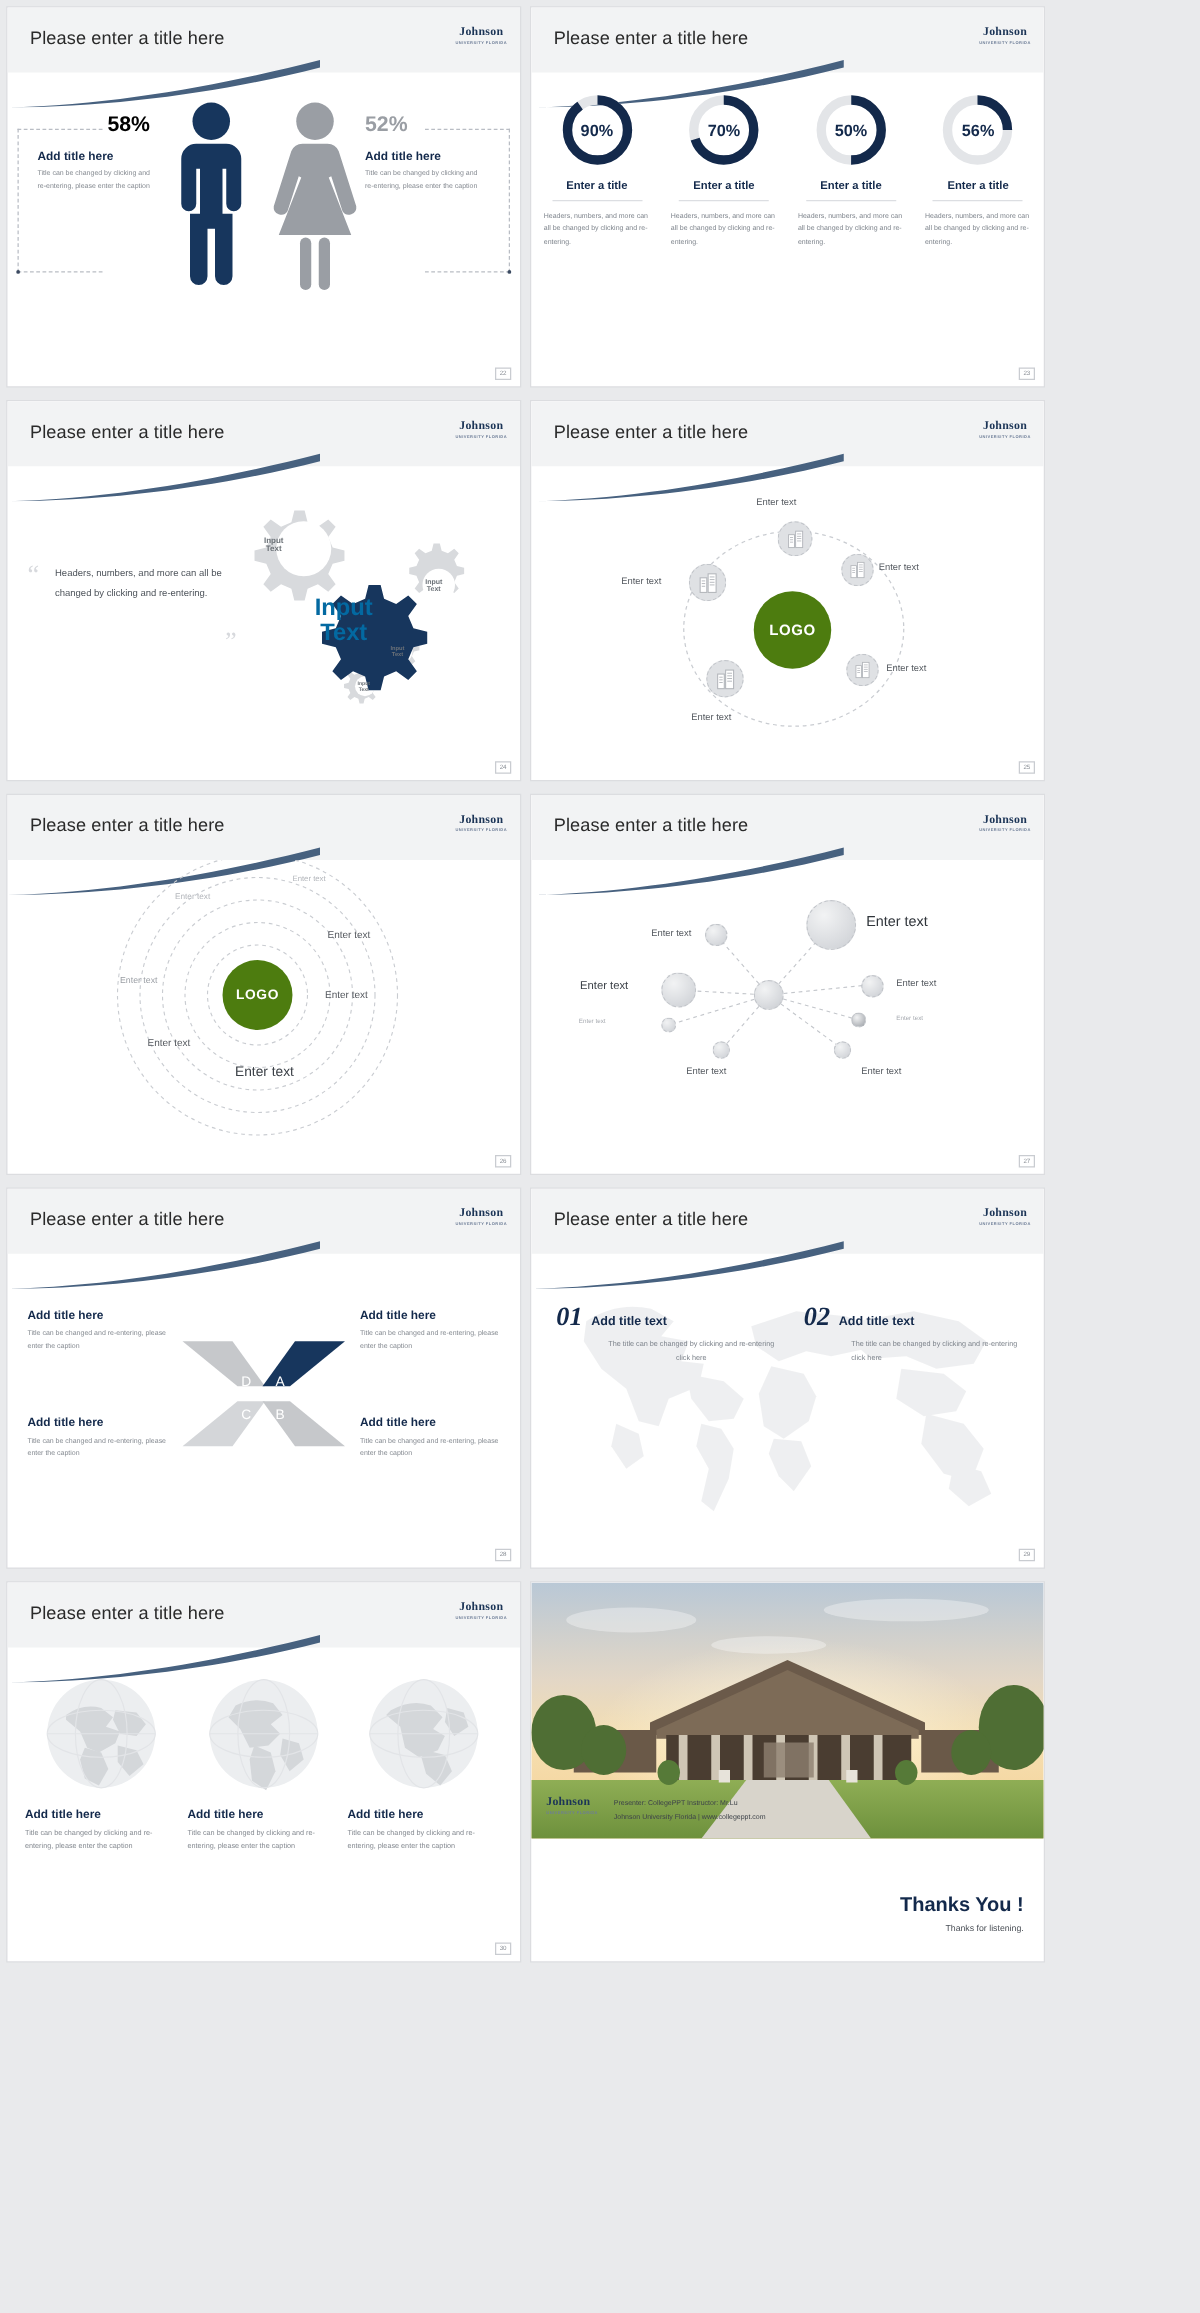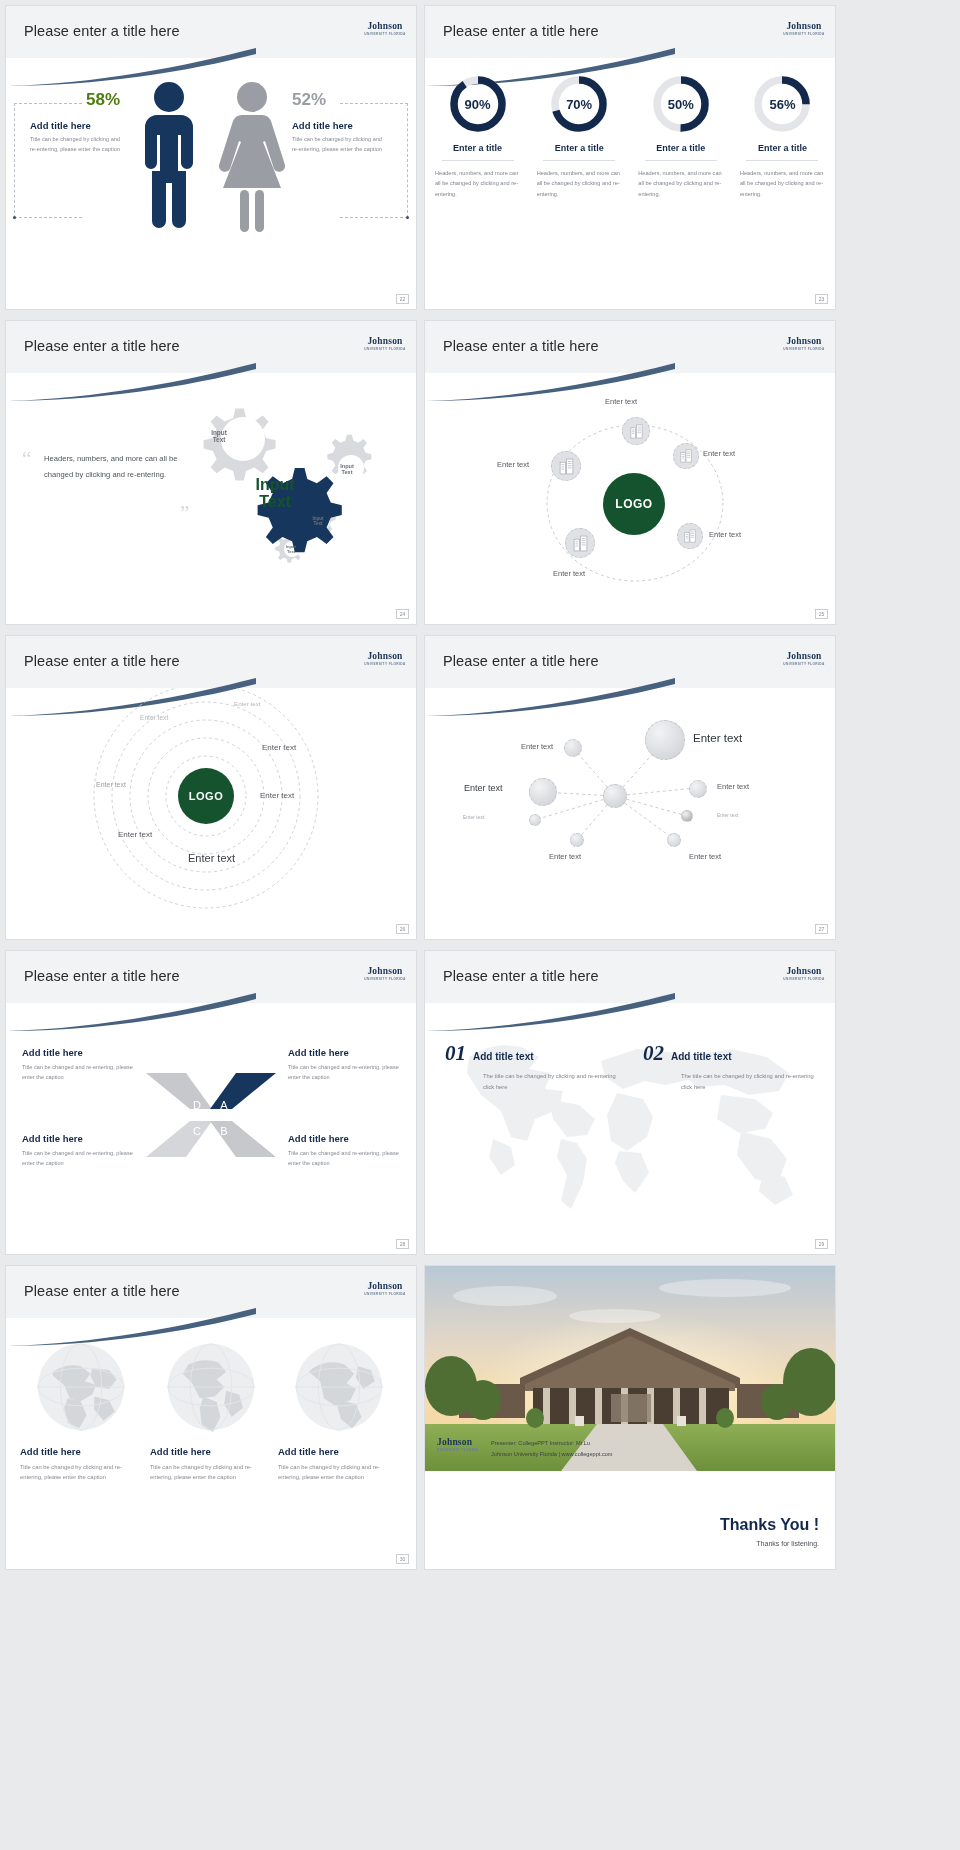--- a/index.html
+++ b/index.html
@@ -69,21 +69,21 @@
   .d-title{ margin-top:9px; font-size:9px; font-weight:bold; color:#13294b;}
   .d-rule{ width:72px; height:1px; background:#dcdee2; margin:7px auto;}
   .d-body{ font-size:5.6px; color:#7f858d; line-height:1.85; text-align:left; padding-left:4px;}
 
   
   .quote{ font-family:"Liberation Serif",serif; color:#d7d9dd; font-size:21px; position:absolute;}
   .gear-txt{ position:absolute; text-align:center; color:#6c7278; font-weight:bold; line-height:1.15;}
 
   
   .logo-circle{
-    position:absolute; border-radius:50%; background:#14532d; color:#fff;
+    position:absolute; border-radius:50%; background:#4d7c0f; color:#fff;
     display:flex; align-items:center; justify-content:center;
     font-weight:bold; letter-spacing:.5px;
   }
   .node{
     position:absolute; border-radius:50%; background:#dfe1e4;
     border:1px dashed #c3c6cb;
     display:flex; align-items:center; justify-content:center;
   }
   .ntxt{ position:absolute; font-size:7.5px; color:#555a60; white-space:nowrap;}
   .ctxt{ position:absolute; white-space:nowrap; color:#9a9ea4;}
@@ -139,21 +139,21 @@
       </svg>
 
       <svg style="position:absolute;left:212px;top:22px;" width="68" height="152" viewBox="0 0 68 152">
         <circle cx="34" cy="17" r="15" fill="#9a9ea4"></circle>
         <path d="M34 35 h10 a10 10 0 0 1 9 6 l14 44 a6 6 0 0 1 -11 4 l-9 -28 -2 1 18 46 h-58 l18 -46 -2 -1 -9 28 a6 6 0 0 1 -11 -4 l14 -44 a10 10 0 0 1 9 -6 z" fill="#9a9ea4"></path>
         <rect x="22" y="110" width="9" height="42" rx="4.5" fill="#9a9ea4"></rect>
         <rect x="37" y="110" width="9" height="42" rx="4.5" fill="#9a9ea4"></rect>
       </svg>
 
       <div style="position:absolute;left:24px;top:32px;width:90px;text-align:right;">
-        <div class="s1-pct" style="position:relative;color:#4d7c0f;">58%</div>
+        <div class="s1-pct" style="position:relative;color:#000000;">58%</div>
       </div>
       <div style="position:absolute;left:24px;top:62px;width:94px;text-align:left;">
         <div class="s1-h">Add title here</div>
         <div class="s1-p">Title can be changed by clicking and re-entering, please enter the caption</div>
       </div>
 
       <div style="position:absolute;left:286px;top:32px;width:60px;text-align:left;">
         <div class="s1-pct" style="position:relative;color:#9a9ea4;">52%</div>
       </div>
       <div style="position:absolute;left:286px;top:62px;width:92px;text-align:left;">
@@ -267,21 +267,21 @@
         </g>
         <circle cx="104" cy="152" r="8" fill="#ffffff"></circle>
 
         <g fill="#17365d">
           <path d="M47 8 l7 0 2 8 7 3 7-5 5 5 -5 7 3 7 8 2 0 7 -8 2 -3 7 5 7 -5 5 -7-5 -7 3 -2 8 -7 0 -2-8 -7-3 -7 5 -5-5 5-7 -3-7 -8-2 0-7 8-2 3-7 -5-7 5-5 7 5 7-3z" transform="translate(42,60) scale(1.38)"></path>
         </g>
       </svg>
 
       <div class="gear-txt" style="left:193px; top:56px; width:40px; font-size:6.4px; white-space:pre-line;">Input
 Text</div>
-      <div class="gear-txt" style="left:236px; top:104px; width:66px; font-size:16px; color:#14532d; white-space:pre-line; line-height:1.05;">Input
+      <div class="gear-txt" style="left:236px; top:104px; width:66px; font-size:19px; color:#0369a1; white-space:pre-line; line-height:1.05;">Input
 Text</div>
       <div class="gear-txt" style="left:324px; top:90px; width:34px; font-size:5.6px; white-space:pre-line;">Input
 Text</div>
       <div class="gear-txt" style="left:297px; top:143px; width:30px; font-size:4.6px; white-space:pre-line;">Input
 Text</div>
       <div class="gear-txt" style="left:272px; top:172px; width:26px; font-size:4.1px; white-space:pre-line;">Input
 Text</div>
     </div>
     <div class="pagenum">24</div>
   </div>
@@ -546,21 +546,21 @@
           <path d="M184 72 l26 6 10 18 -6 20 -20 14 -16 -10 -4 -26 z"></path>
           <path d="M186 130 l22 2 8 20 -14 20 -12 -12 -8 -18 z"></path>
           <path d="M252 36 l46 -8 36 8 22 16 -10 18 -30 4 -24 -10 -28 2 -16 -14 z"></path>
           <path d="M288 74 l34 4 18 14 -8 16 -26 4 -22 -14 z"></path>
           <path d="M308 110 l30 8 16 20 -10 26 -22 -6 -18 -24 z"></path>
           <path d="M330 150 l22 6 8 18 -18 10 -16 -14 z"></path>
           <path d="M60 118 l18 8 4 18 -14 10 -12 -18 z"></path>
         </g>
       </svg>
 
-      <div style="position:absolute; left:20px; top:38px; width:180px;">
+      <div style="position:absolute; left:20px; top:38px; width:180px;text-align:center;">
         <div style="display:flex; align-items:baseline; gap:7px;">
           <div class="bignum">01</div>
           <div class="m-h">Add title text</div>
         </div>
         <div class="m-p" style="margin-left:38px; margin-top:5px; width:140px;">The title can be changed by clicking and re-entering click here</div>
       </div>
 
       <div style="position:absolute; left:218px; top:38px; width:180px;">
         <div style="display:flex; align-items:baseline; gap:7px;">
           <div class="bignum">02</div>

